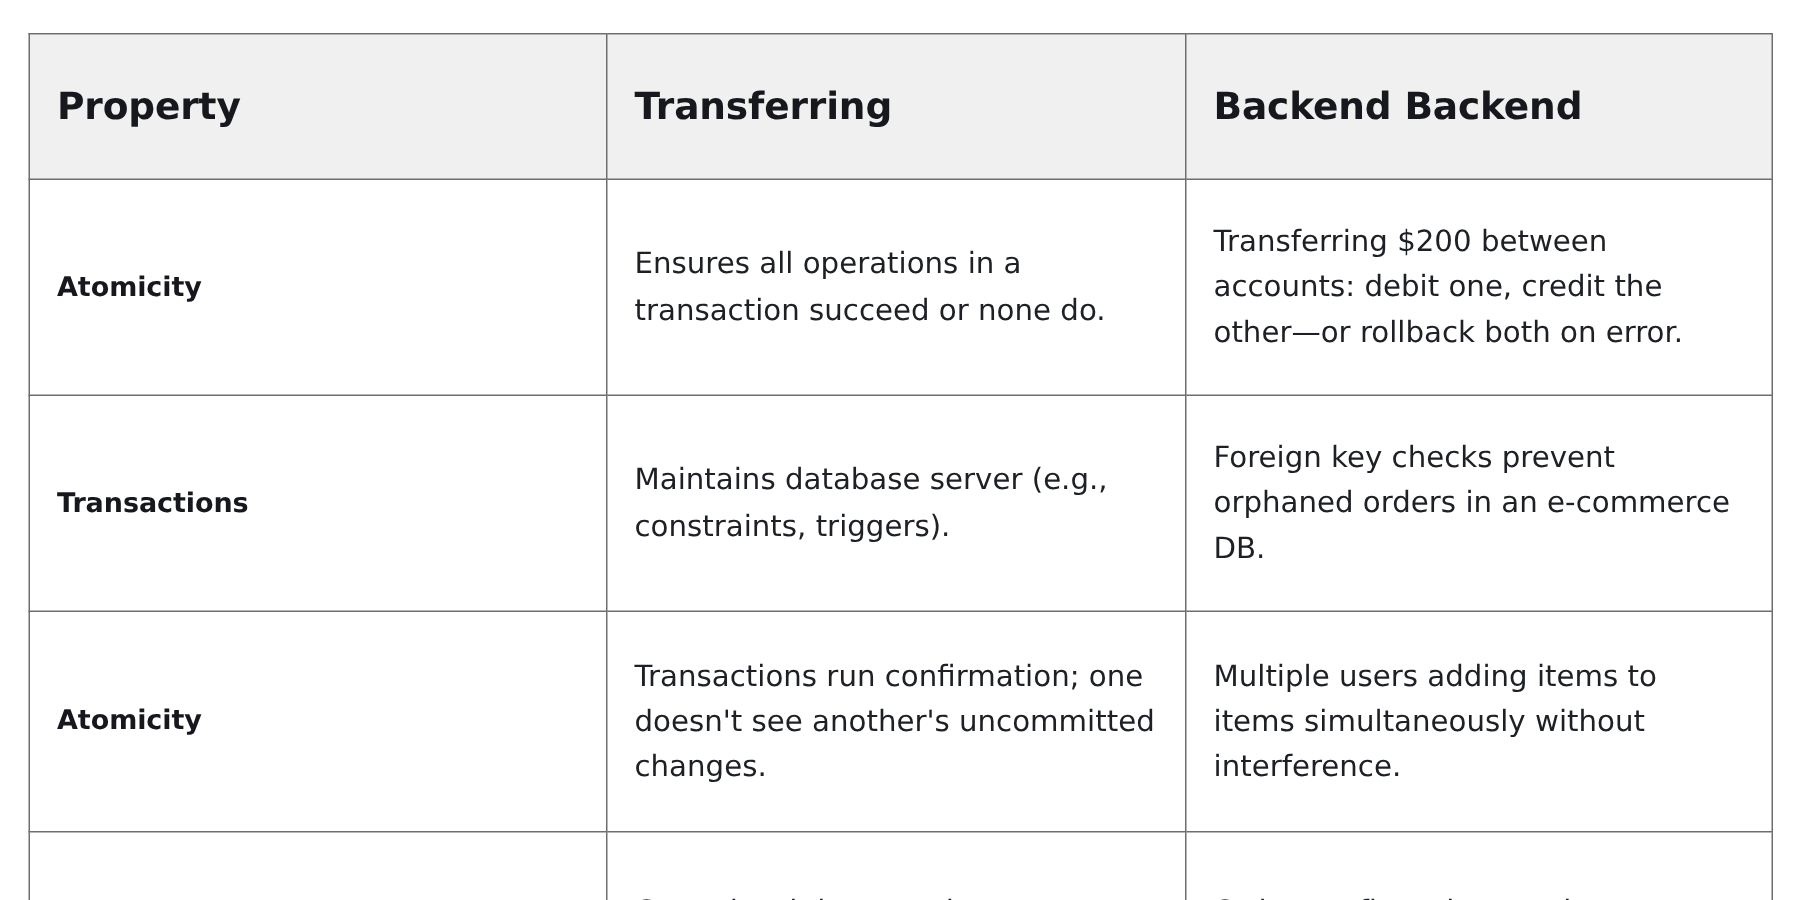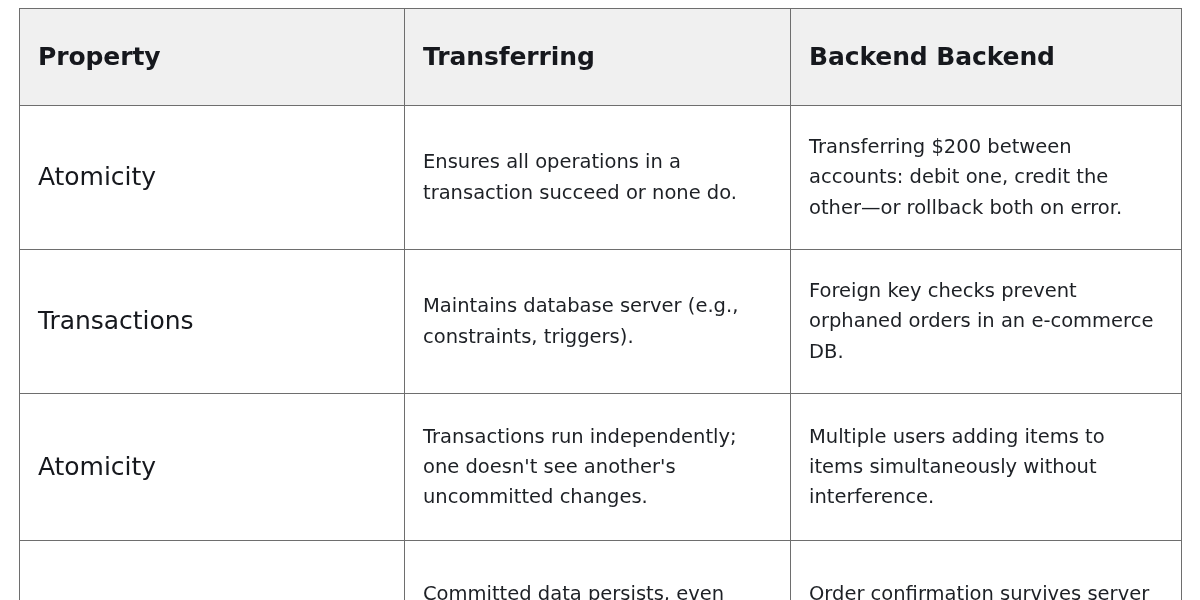--- a/index.html
+++ b/index.html
@@ -19,21 +19,21 @@
   .page {
     position: relative;
     width: 1200px;
     height: 600px;
     box-sizing: border-box;
   }
 
   .table-wrap {
     position: absolute;
     left: 19px;
-    top: 8px;
+    top: 22px;
     width: 1162px;
     height: 557px;
   }
 
   table.acid-table {
     width: 100%;
     height: 100%;
     border-collapse: collapse;
     table-layout: fixed;
     border: 1px solid #6e6e6e;
@@ -62,22 +62,22 @@
     border: 1px solid #6e6e6e;
     vertical-align: middle;
     padding: 14px 18px;
     font-size: 19.5px;
     line-height: 1.55;
     color: #1d2025;
     background: #ffffff;
   }
 
   tbody td.prop-cell {
-    font-weight: 400;
-    font-size: 25px;
+    font-weight: 700;
+    font-size: 18px;
     color: #16181d;
     letter-spacing: -0.05px;
   }
 
   tbody tr.row-atomicity td,
   tbody tr.row-consistency td { height: 115px; }
   tbody tr.row-isolation td { height: 118px; }
   tbody tr.row-durability td { height: 109px; }
 
   .cell-text { display: block; }
@@ -127,21 +127,21 @@
           <td>
             <span class="cell-text">Foreign key checks prevent orphaned orders in an e-commerce DB.</span>
           </td>
         </tr>
 
         <tr class="row-isolation">
           <td class="prop-cell">
             <span class="cell-text">Atomicity</span>
           </td>
           <td>
-            <span class="cell-text">Transactions run independently; one doesn't see another's uncommitted changes.</span>
+            <span class="cell-text">Transactions run confirmation; one doesn't see another's uncommitted changes.</span>
           </td>
           <td>
             <span class="cell-text">Multiple users adding items to items simultaneously without interference.</span>
           </td>
         </tr>
 
         <tr class="row-durability">
           <td class="prop-cell">
             
           </td>

